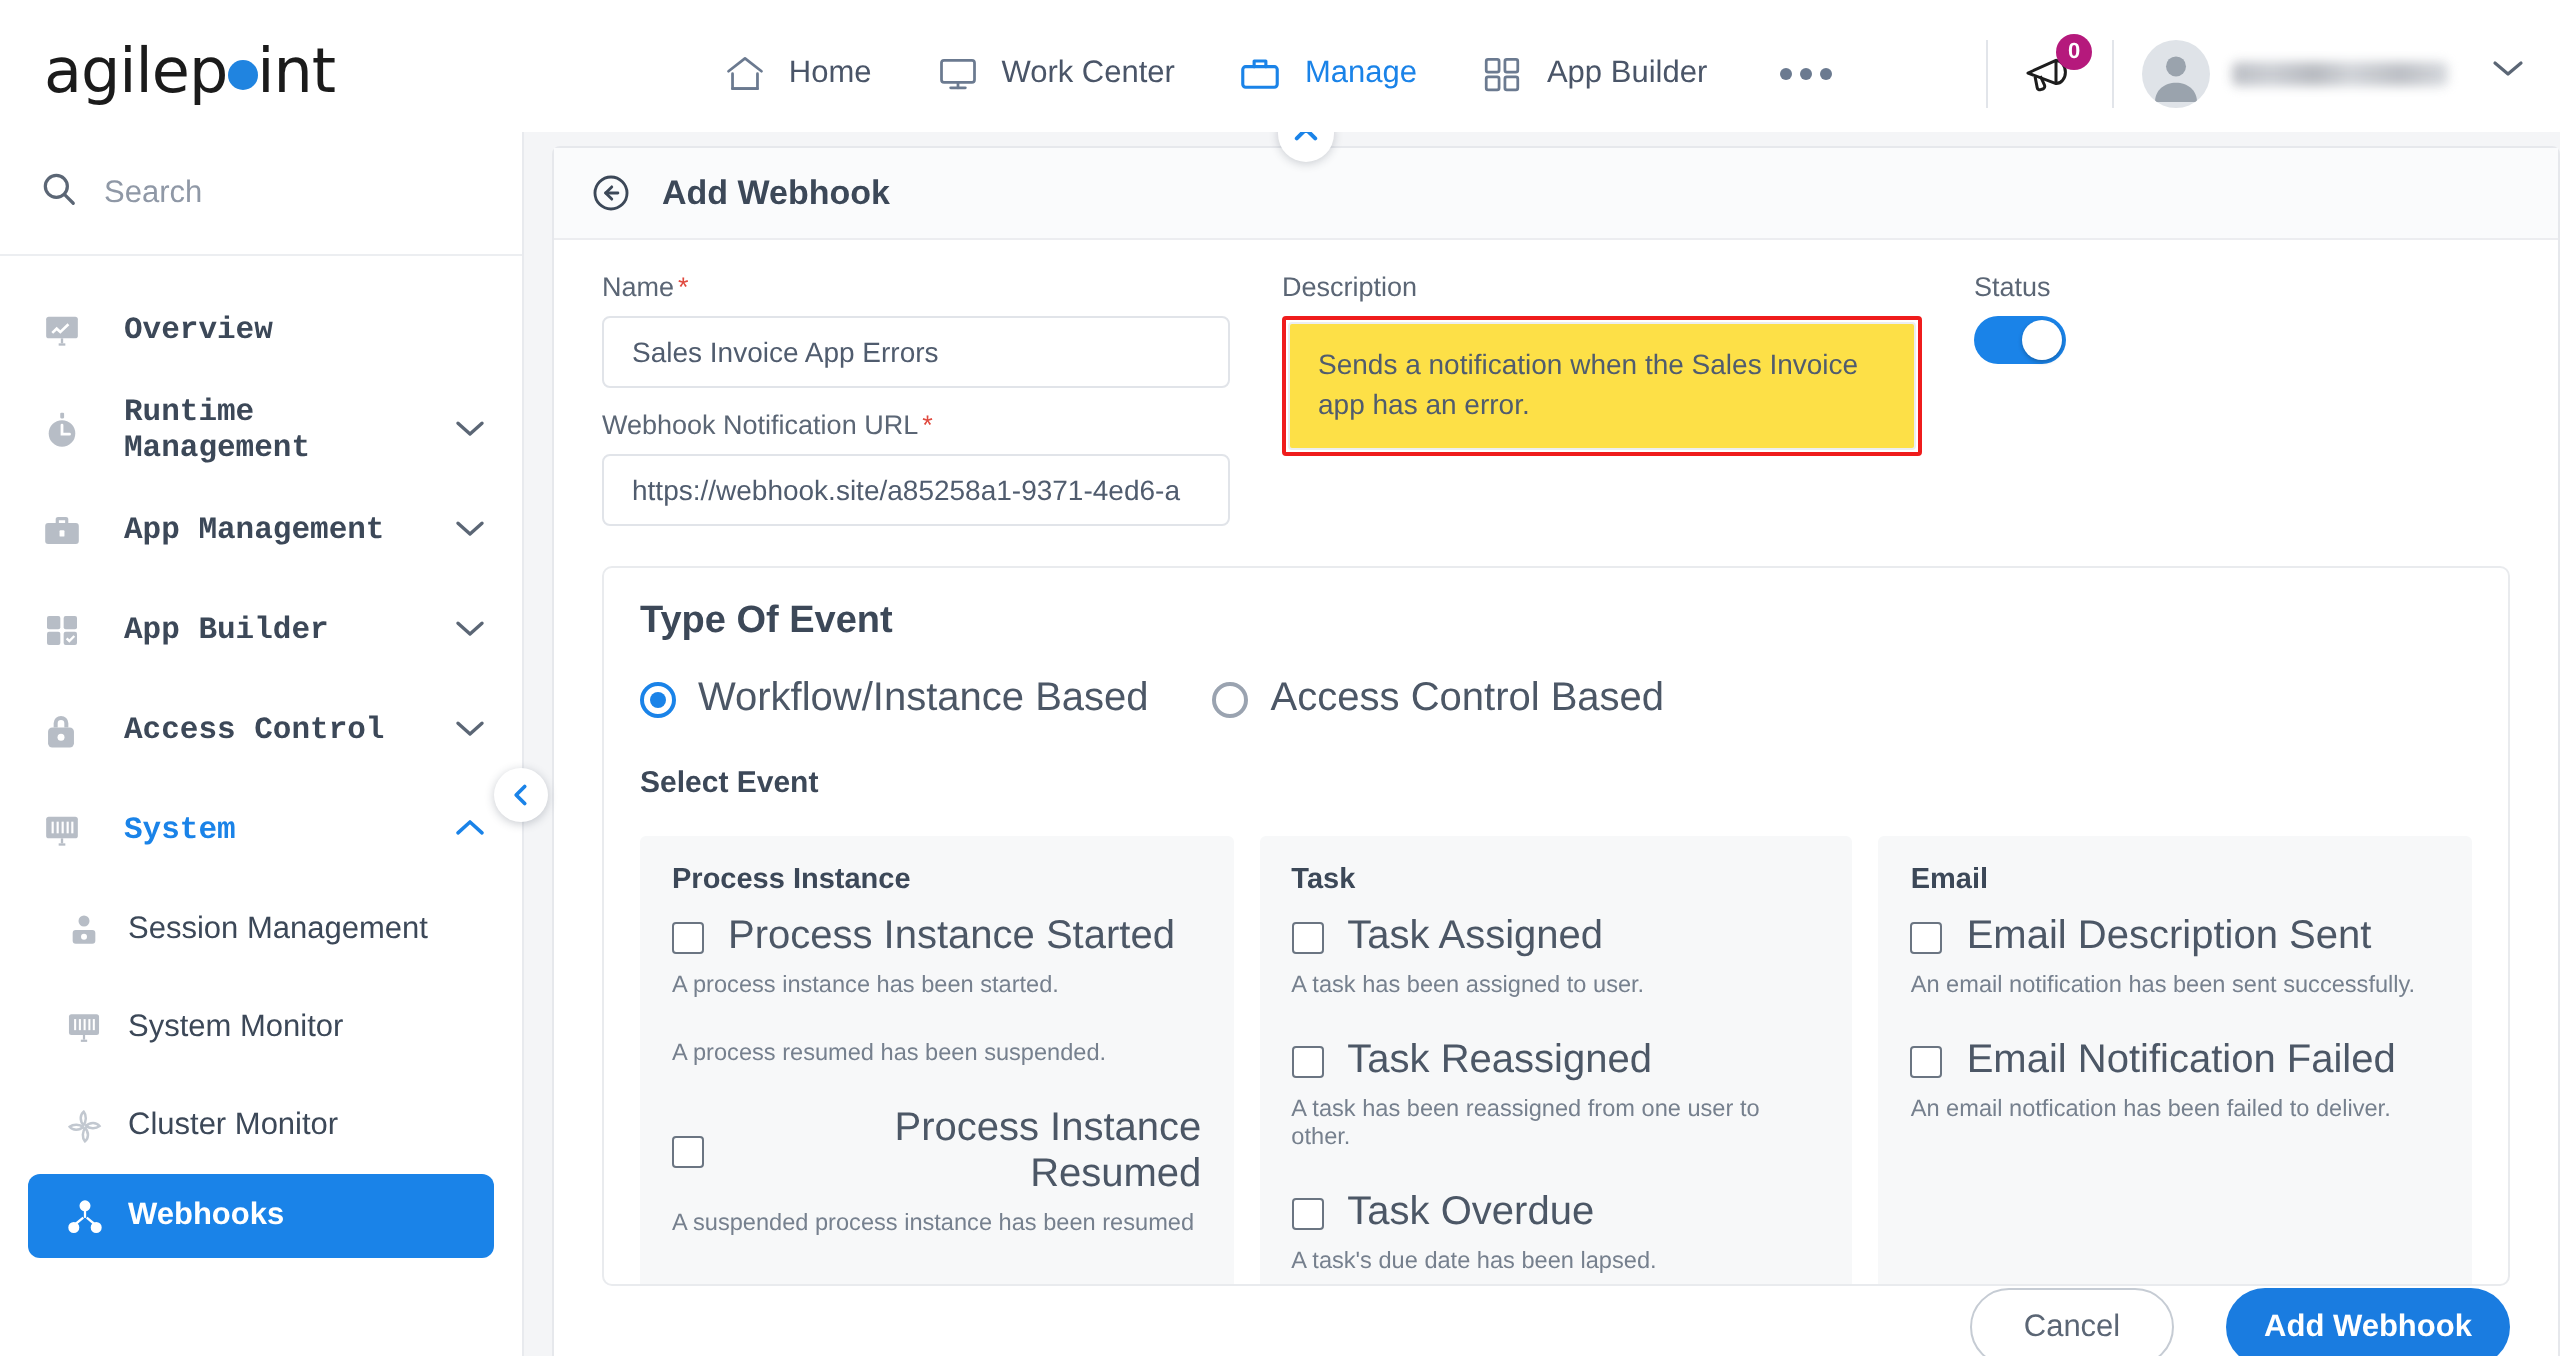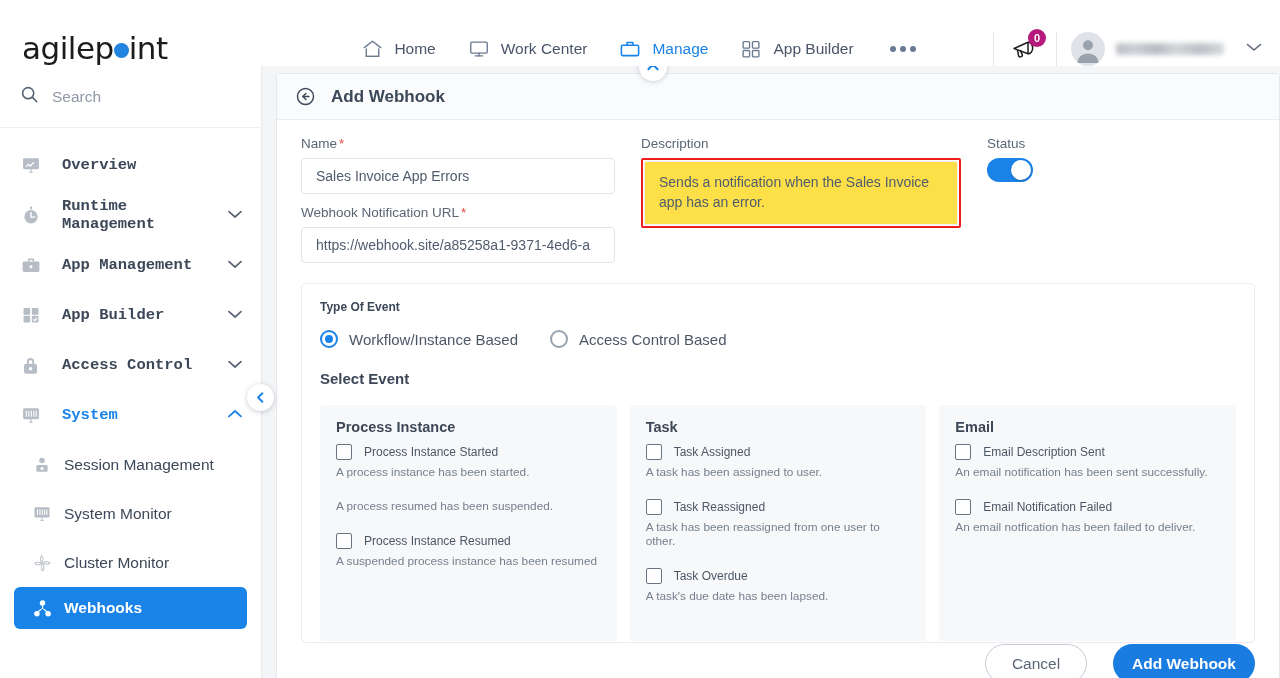--- a/index.html
+++ b/index.html
@@ -7,21 +7,21 @@
   body {
     width: 1280px; height: 678px;
     font-family: "Liberation Sans", sans-serif;
     background: #ffffff;
     overflow: hidden;
     color: #3c4858;
   }
 
   
   .topbar {
-    position: absolute; top: 16px; left: 0; width: 1280px; height: 66px;
+    position: absolute; top: 4px; left: 0; width: 1280px; height: 66px;
     background: #ffffff;
     border-bottom: 1px solid #e8eaee;
     display: flex; align-items: center;
   }
   .logo {
     width: 262px; padding-left: 22px;
     display: flex; align-items: center;
   }
   .logo-text {
     font-family: "DejaVu Sans", sans-serif;
@@ -153,23 +153,23 @@
   .toggle .knob {
     position: absolute; top: 2px; right: 2px; width: 20px; height: 20px;
     border-radius: 50%; background: #fff; box-shadow: 0 1px 2px rgba(0,0,0,.25);
   }
 
   
   .event-box {
     margin: 20px 24px 0 24px; border: 1px solid #e9ebee; border-radius: 5px;
     padding: 16px 18px 0 18px; height: 360px; overflow: hidden;
   }
-  .sec-title { font-size: 12px; font-weight: 700; color: #3c4858; }
+  .sec-title { font-size: 19px; font-weight: 700; color: #3c4858; }
   .radio-row { display: flex; align-items: center; gap: 32px; margin-top: 16px; }
-  .radio-item { display: flex; align-items: center; gap: 11px; cursor: pointer; font-size: 15px; color: #4c5766; }
+  .radio-item { display: flex; align-items: center; gap: 11px; cursor: pointer; font-size: 20px; color: #4c5766; }
   .radio {
     width: 18px; height: 18px; border-radius: 50%; border: 2px solid #9aa3b0;
     background: #fff; position: relative; flex: none;
   }
   .radio.on { border-color: #1a83e8; }
   .radio.on:after {
     content: ""; position: absolute; top: 3px; left: 3px; width: 8px; height: 8px;
     border-radius: 50%; background: #1a83e8;
   }
   .select-event-title { margin-top: 22px; font-size: 15px; font-weight: 700; color: #3c4858; }
@@ -177,21 +177,21 @@
   .ecol {
     flex: 1; background: #f7f8f9; border-radius: 3px; padding: 14px 16px 16px 16px;
     height: 236px; overflow: hidden;
   }
   .ecol-title { font-size: 14.5px; font-weight: 700; color: #3c4858; margin-bottom: 9px; }
   .cb-row { display: flex; align-items: center; gap: 12px; cursor: pointer; }
   .cb {
     width: 16px; height: 16px; border: 1.6px solid #6b7582; border-radius: 2px;
     background: #fff; flex: none;
   }
-  .cb-label { font-size: 12px; color: #4c5766; text-align: right; }
+  .cb-label { font-size: 20px; color: #4c5766; text-align: right; }
   .cb-desc { font-size: 11.8px; color: #76808e; margin: 5px 0 0 0; }
   .cb-group { margin-bottom: 20px; }
 
   
   .btn-row {
     position: absolute; right: 24px; top: 570px; display: flex; align-items: center; gap: 26px;
   }
   .btn-cancel {
     width: 102px; height: 39px; border-radius: 20px; border: 1px solid #c6ccd4;
     background: #fff; color: #5b6675; font-size: 15.5px; cursor: pointer;

